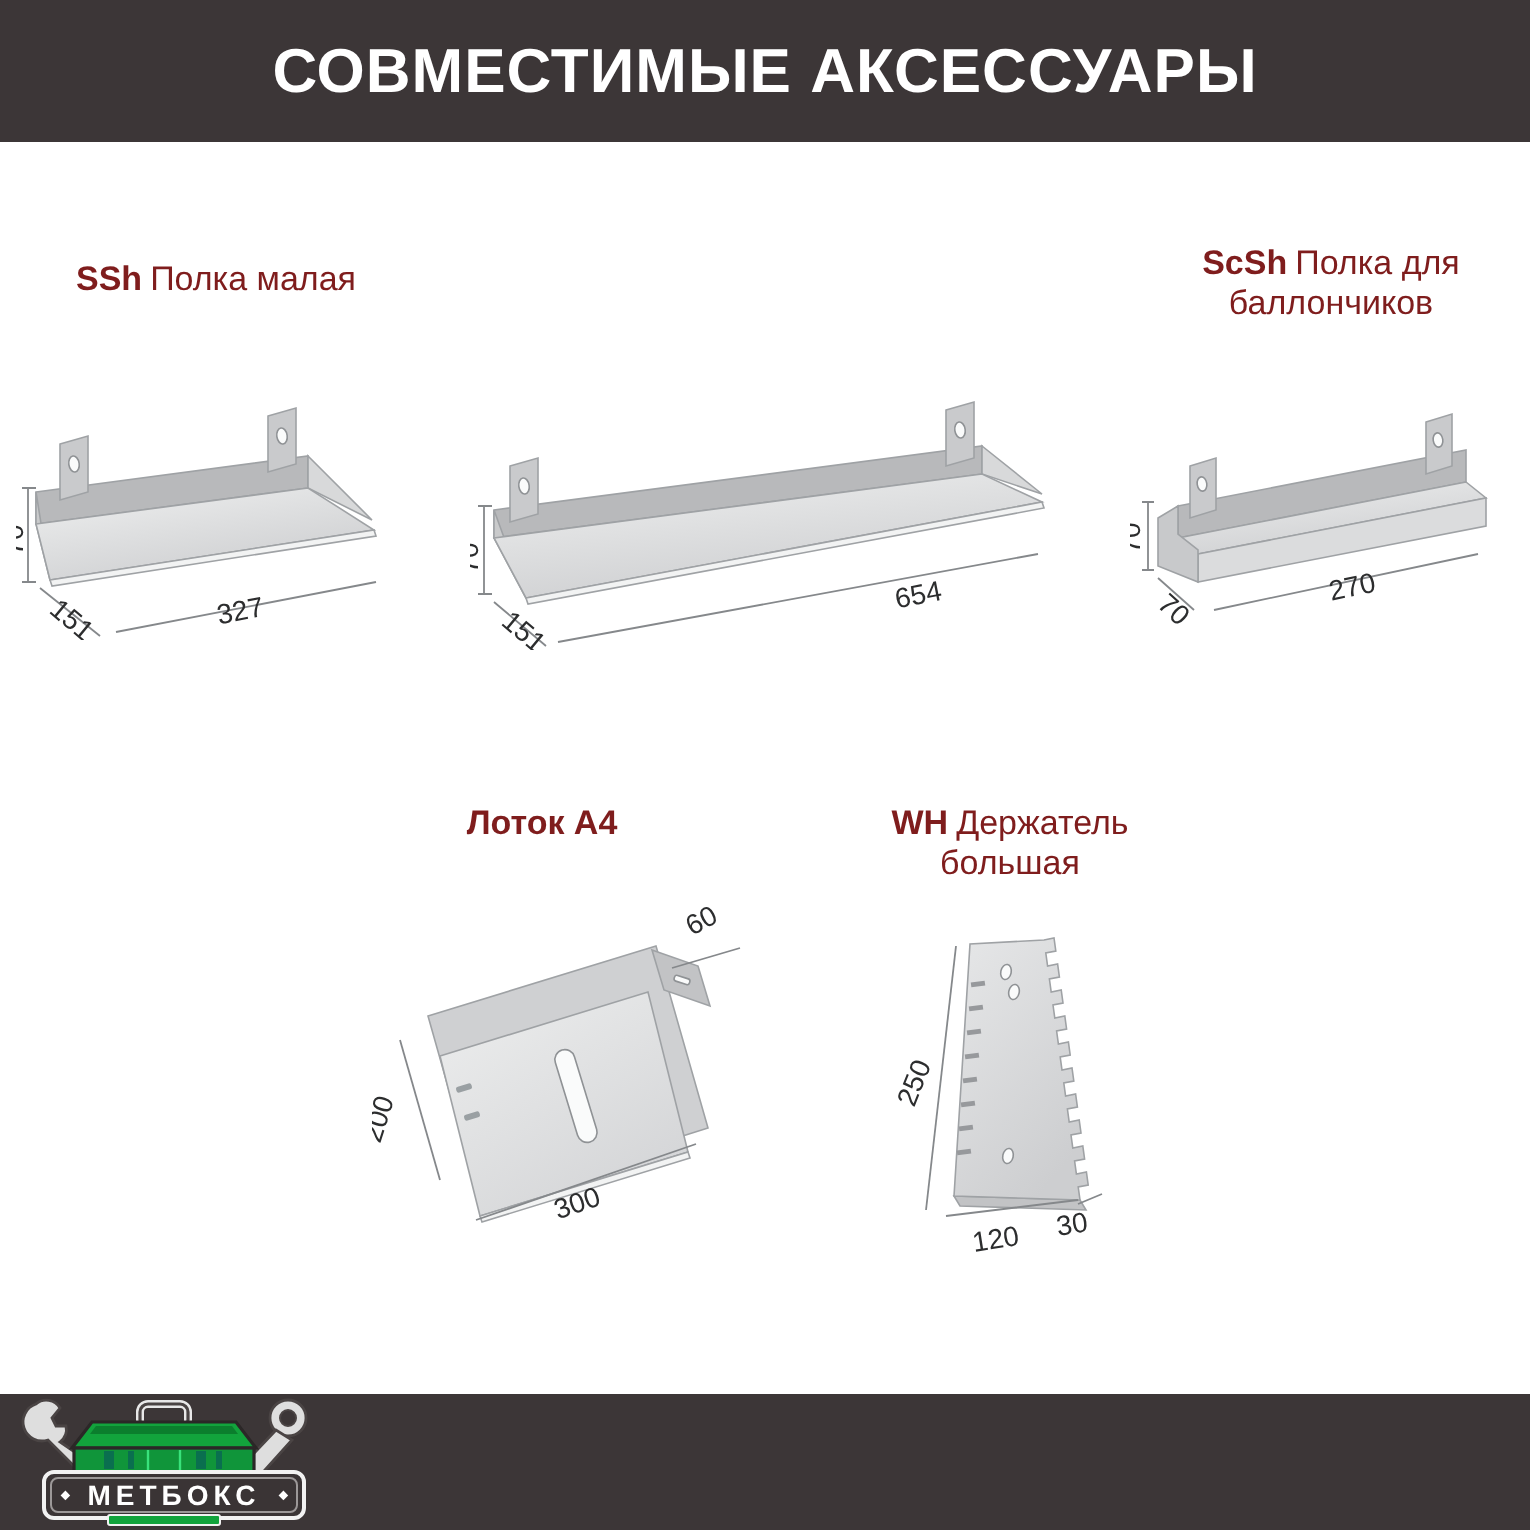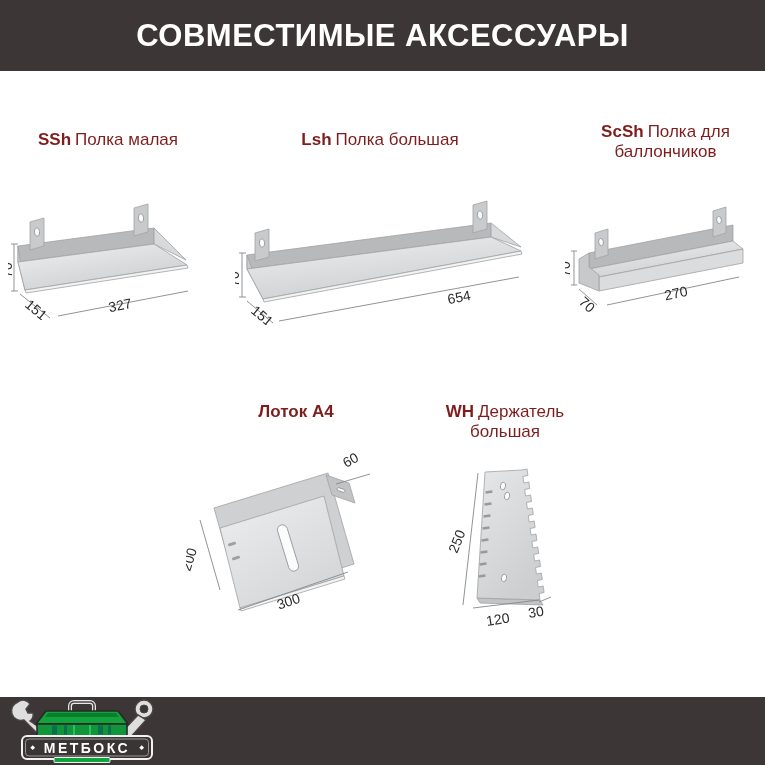--- a/index.html
+++ b/index.html
@@ -29,23 +29,20 @@
 <body>
 
 <div class="page">
 
   <div class="topbar">
     <h1>СОВМЕСТИМЫЕ АКСЕССУАРЫ</h1>
   </div>
 
   <div class="fig-label" style="left:8px;top:130px;width:200px;">
     <span class="code">SSh</span><span>Полка малая</span>
-  </div>
-  <div class="fig-label" style="left:250px;top:130px;width:260px;">
-    <span class="code">Lsh</span><span>Полка большая</span>
   </div>
   <div class="fig-label" style="left:588px;top:122px;width:155px;">
     <span class="code">ScSh</span><span>Полка для баллончиков</span>
   </div>
 
   <svg class="fig" style="left:8px;top:188px;" width="205" height="132" viewBox="0 0 205 132">
     <defs>
       <linearGradient id="gA" x1="0" y1="0" x2="0.6" y2="1">
         <stop offset="0" stop-color="#EFF0F0"></stop>
           <stop offset="1" stop-color="#CDCED0"></stop>
@@ -108,21 +105,21 @@
     <polygon class="edge" points="34,72 178,44 178,58 34,86" fill="#DBDCDD"></polygon>
     <polygon class="edge" points="14,54 24,48 24,62 34,70 34,86 14,78" fill="#C8C9CB"></polygon>
     <path class="dimline" d="M9,46 V80 M6,46 H12 M6,80 H12"></path>
     <text text-anchor="middle" transform="translate(5,64) rotate(-90)">70</text>
     <path class="dimline" d="M14,84 L32,100"></path>
     <text transform="translate(13,98) rotate(42)">70</text>
     <path class="dimline" d="M42,100 L174,72"></path>
     <text text-anchor="middle" transform="translate(112,93) rotate(-12)">270</text>
   </svg>
 
-  <div class="fig-label all-bold" style="left:214px;top:402px;width:160px;">
+  <div class="fig-label all-bold" style="left:189px;top:402px;width:160px;">
     <span class="code"></span><span>Лоток А4</span>
   </div>
   <div class="fig-label" style="left:430px;top:402px;width:150px;">
     <span class="code">WH</span><span>Держатель большая</span>
   </div>
 
   <svg class="fig" style="left:186px;top:440px;" width="206" height="195" viewBox="0 0 206 195">
     <defs>
       <linearGradient id="gD" x1="0" y1="0" x2="0.7" y2="1">
         <stop offset="0" stop-color="#EDEEEE"></stop>

